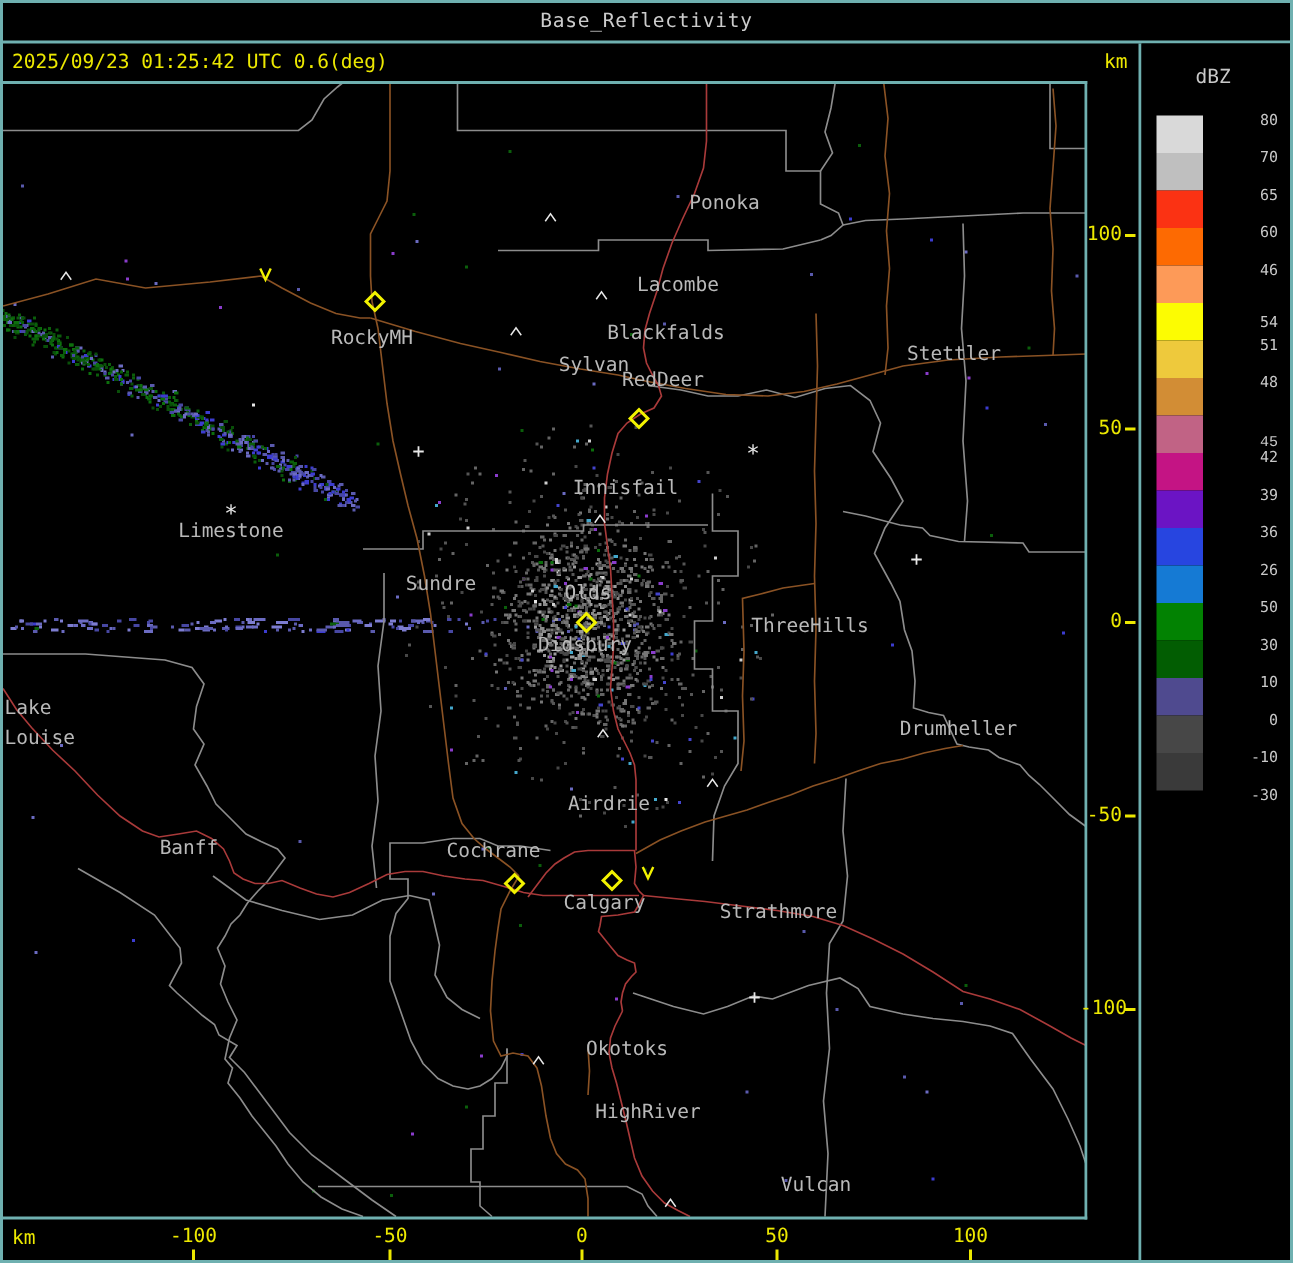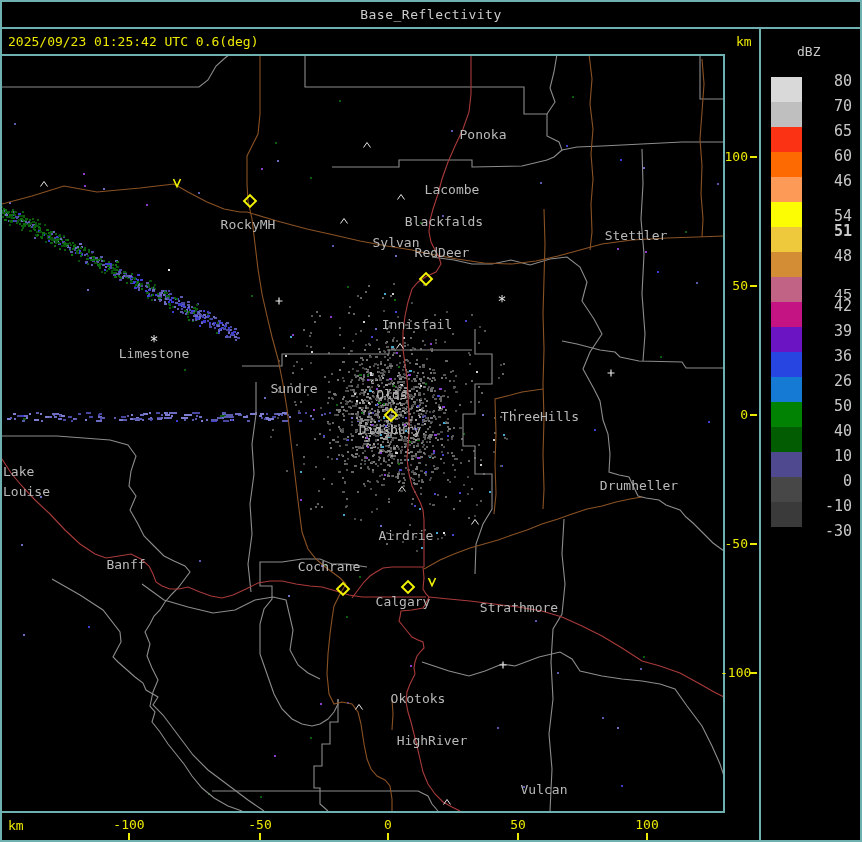--- a/index.html
+++ b/index.html
@@ -8,21 +8,21 @@
   #titlebar{position:absolute;left:2px;top:2px;width:858px;height:25px;border-bottom:2px solid #6fb0b0;
             color:#cccccc;font-size:13px;line-height:25px;text-align:center;letter-spacing:0.5px;}
   #inforow{position:absolute;left:2px;top:29px;width:656px;height:25px;}
   #infodate{position:absolute;left:6px;top:5px;color:#ece800;font-size:13px;white-space:pre;}
   #km-right{position:absolute;left:734px;top:5px;color:#ece800;font-size:13px;}
   #mapwrap{position:absolute;left:2px;top:54px;width:723px;height:760px;}
   #vsep{position:absolute;left:759px;top:29px;width:2px;height:811px;background:#6fb0b0;}
   #legend{position:absolute;left:761px;top:29px;width:99px;height:811px;background:#000;text-align:right;}
   #legend-title{position:absolute;left:36px;top:15px;color:#c8c8c8;font-size:13px;}
   .lg-swatch{position:absolute;left:10px;width:31px;height:25px;}
-  .lg-label{position:absolute;left:47px;width:44px;height:14px;color:#c8c8c8;font-size:15px;line-height:14px;}
+  .lg-label{position:absolute;left:47px;width:44px;height:14px;color:#c8c8c8;font-size:10px;line-height:14px;}
   #xaxis{position:absolute;left:2px;top:814px;width:757px;height:26px;}
   #km-bottom{position:absolute;left:6px;top:4px;color:#ece800;font-size:13px;}
   .xt-label{position:absolute;top:3px;width:60px;text-align:center;color:#ece800;font-size:13px;}
   .xt-tick{position:absolute;top:19px;width:2px;height:7px;background:#ece800;}
   .yt-label{position:absolute;width:28px;text-align:right;color:#ece800;font-size:13px;height:15px;}
   .yt-tick{position:absolute;left:750px;width:7px;height:2px;background:#ece800;}
   svg text{font-family:"DejaVu Sans Mono",monospace;}
 </style>
 </head>
 <body>
@@ -2410,37 +2410,37 @@
       <div class="lg-label" style="top: 70px;">70</div>
       <div class="lg-swatch" style="top: 98px; background: rgb(251, 50, 19);"></div>
       <div class="lg-label" style="top: 95px;">65</div>
       <div class="lg-swatch" style="top: 123px; background: rgb(253, 106, 2);"></div>
       <div class="lg-label" style="top: 120px;">60</div>
       <div class="lg-swatch" style="top: 148px; background: rgb(253, 154, 88);"></div>
       <div class="lg-label" style="top: 145px;">46</div>
       <div class="lg-swatch" style="top: 173px; background: rgb(252, 252, 2);"></div>
       <div class="lg-label" style="top: 180px;">54</div>
       <div class="lg-swatch" style="top: 198px; background: rgb(238, 201, 60);"></div>
-      <div class="lg-label" style="top: 195px; font-weight: bold;">51</div>
+      <div class="lg-label" style="top: 195px;">51</div>
       <div class="lg-swatch" style="top: 223px; background: rgb(210, 141, 53);"></div>
       <div class="lg-label" style="top: 220px;">48</div>
       <div class="lg-swatch" style="top: 248px; background: rgb(193, 99, 133);"></div>
       <div class="lg-label" style="top: 260px; font-family: Liberation Mono, monospace;">45</div>
       <div class="lg-swatch" style="top: 273px; background: rgb(196, 20, 132);"></div>
       <div class="lg-label" style="top: 270px;">42</div>
       <div class="lg-swatch" style="top: 298px; background: rgb(107, 20, 196);"></div>
       <div class="lg-label" style="top: 295px;">39</div>
       <div class="lg-swatch" style="top: 323px; background: rgb(39, 69, 224);"></div>
       <div class="lg-label" style="top: 320px;">36</div>
       <div class="lg-swatch" style="top: 348px; background: rgb(21, 122, 212);"></div>
       <div class="lg-label" style="top: 345px;">26</div>
       <div class="lg-swatch" style="top: 373px; background: rgb(2, 130, 2);"></div>
       <div class="lg-label" style="top: 370px;">50</div>
       <div class="lg-swatch" style="top: 398px; background: rgb(2, 93, 2);"></div>
-      <div class="lg-label" style="top: 395px;">40</div>
+      <div class="lg-label" style="top: 395px;">30</div>
       <div class="lg-swatch" style="top: 423px; background: rgb(79, 74, 143);"></div>
       <div class="lg-label" style="top: 420px;">10</div>
       <div class="lg-swatch" style="top: 448px; background: rgb(71, 71, 71);"></div>
       <div class="lg-label" style="top: 445px;">0</div>
       <div class="lg-swatch" style="top: 473px; background: rgb(58, 58, 58);"></div>
       <div class="lg-label" style="top: 470px;">-10</div>
       <div class="lg-label" style="top: 495px;">-30</div>
     </div>
 </div>
 

